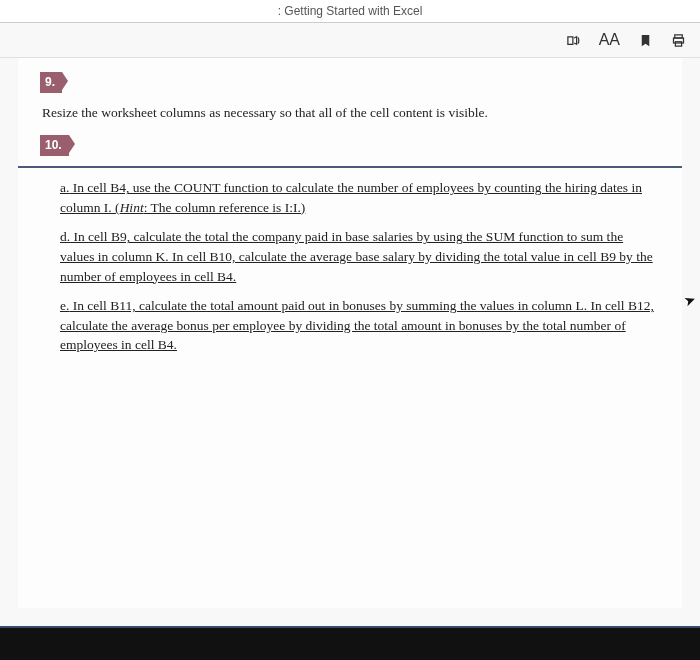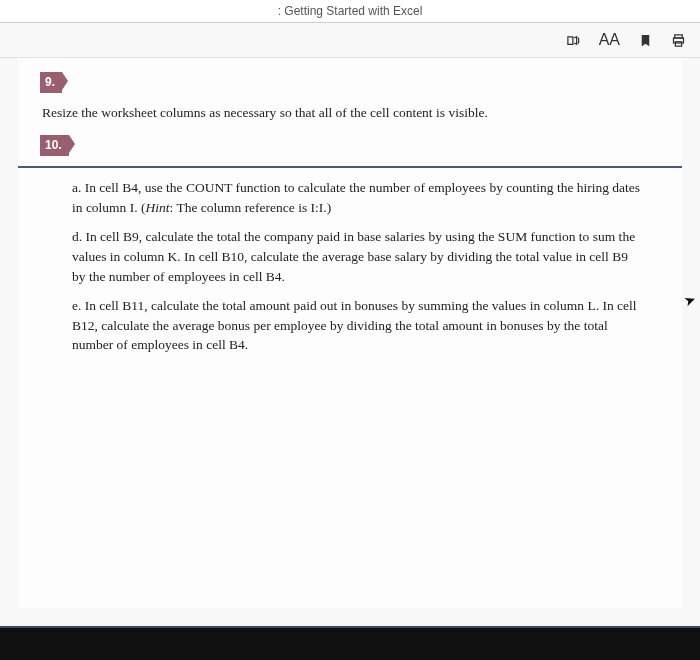--- a/index.html
+++ b/index.html
@@ -82,21 +82,21 @@
     margin-right: 4px;
   }
   .explore-icon::before, .explore-icon::after {
     content: ""; position: absolute; background: #666;
     left: 50%; top: 50%; transform: translate(-50%,-50%);
   }
   .explore-icon::before { width: 2px; height: 10px; transform: translate(-50%,-50%) rotate(45deg); }
   .explore-icon::after  { width: 2px; height: 10px; transform: translate(-50%,-50%) rotate(-45deg); }
   .explore-label { font-weight: bold; }
   .sub-list { margin-left: 16px; }
-  .sub-item { margin: 10px 16px; }
+  .sub-item { margin: 10px 4px; text-decoration: underline; }
   .sub-letter { display: inline; }
   .footer-bar {
     height: 62px;
     background: #111;
     border-top: 2px solid #3a4a6a;
   }
   em { font-style: italic; }
   .cursor-arrow {
     position: absolute;
     right: 4px;

